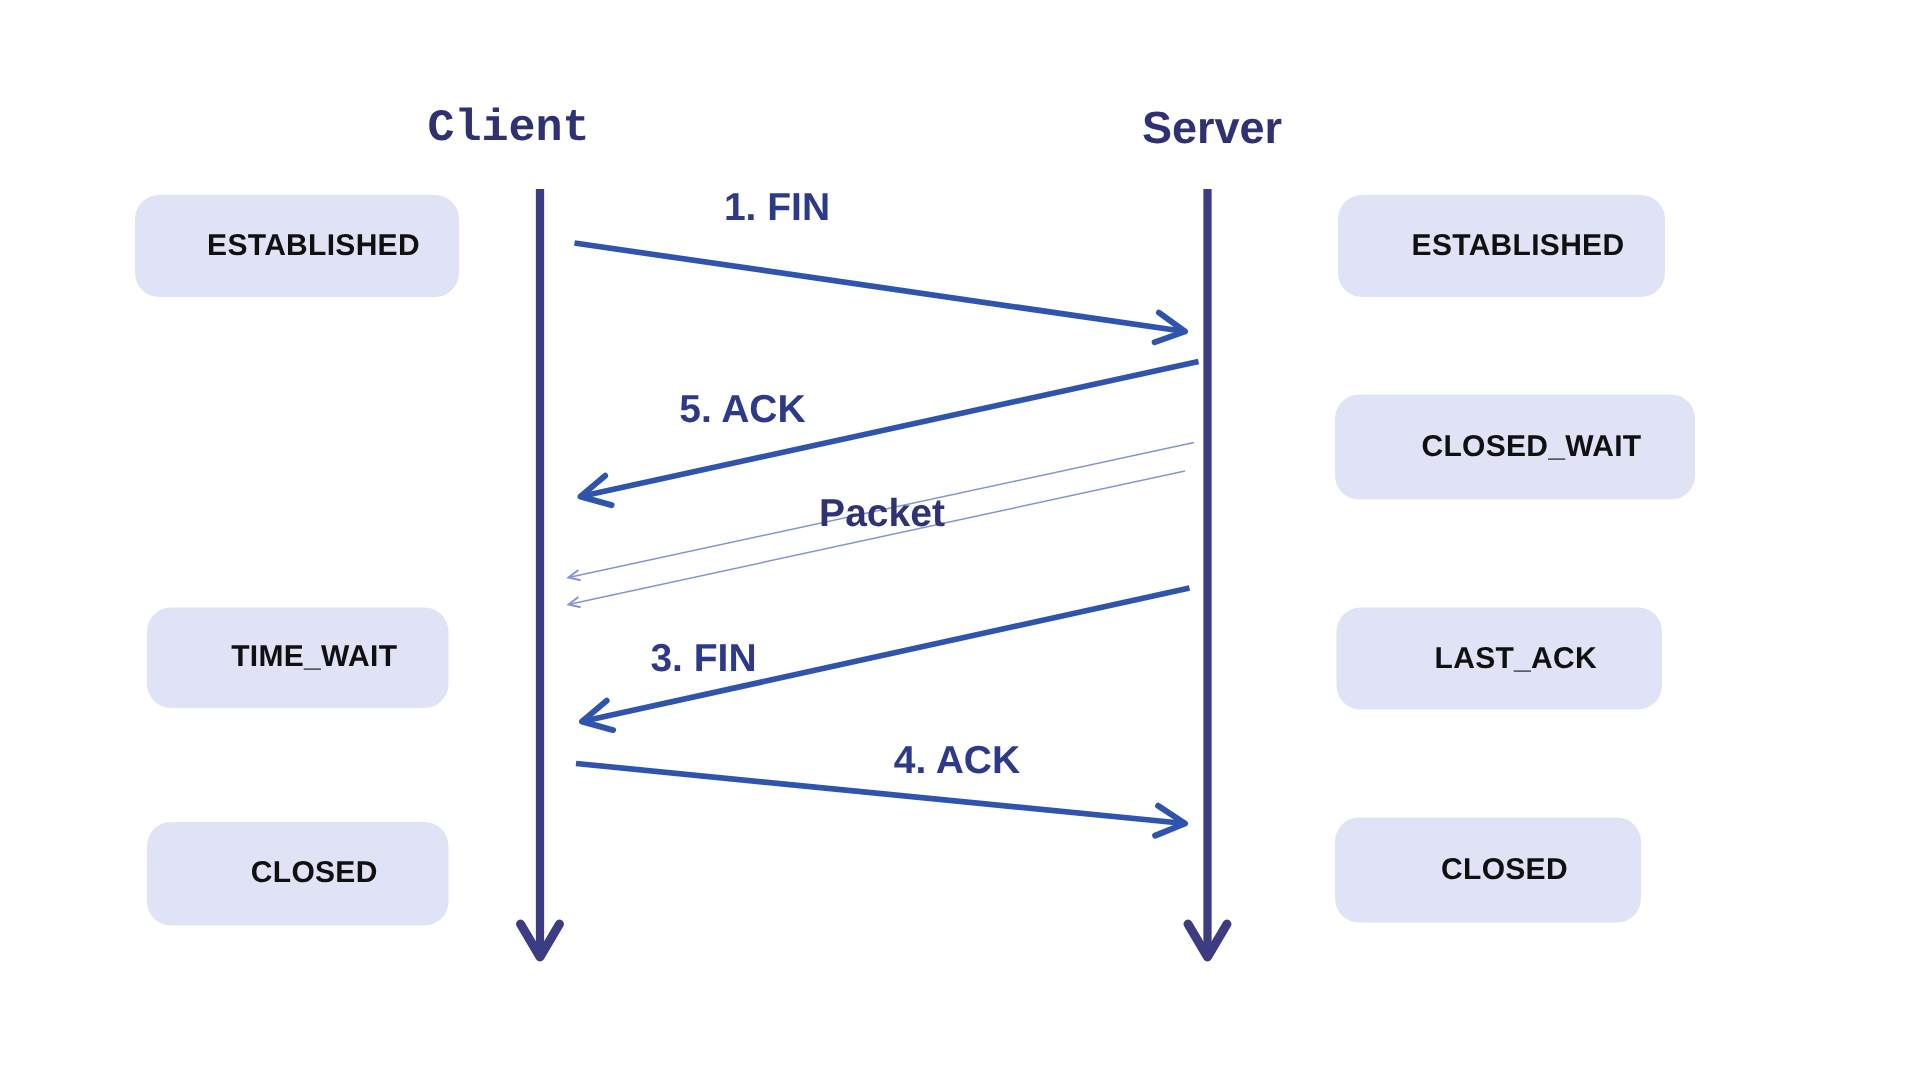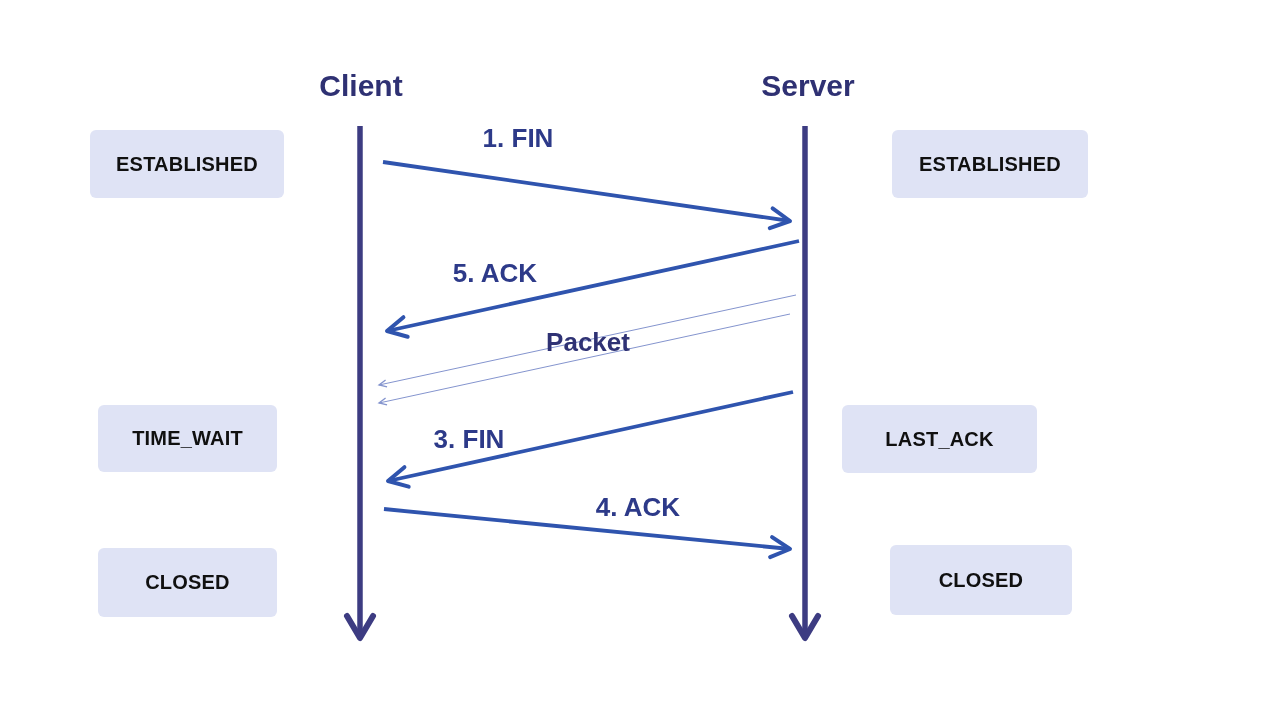--- a/index.html
+++ b/index.html
@@ -27,44 +27,45 @@
     font-size: 26px;
     font-weight: 700;
     color: #2D3A89;
     white-space: nowrap;
   }
   .msg-label.packet { color: #2F3274; margin-top: 24px; }
 
   .state-box {
     position: absolute;
     background: #DFE3F5;
-    border-radius: 6px;
+    border-radius: 16px;
     display: flex;
     align-items: center;
     justify-content: center;
     font-size: 20px;
     font-weight: 700;
     color: #101010;
     letter-spacing: 0.2px;
     white-space: nowrap;
+    padding-left: 22px;
   }
 
   
   .b-l1 { left: 90px;  top: 130px; width: 194px; height: 68px; }
   .b-l2 { left: 98px;  top: 263px; width: 177px; height: 69px; }
   .b-l3 { left: 98px;  top: 405px; width: 179px; height: 67px; }
   .b-l4 { left: 98px;  top: 548px; width: 179px; height: 69px; }
   
   .b-r1 { left: 892px; top: 130px; width: 196px; height: 68px; }
   .b-r2 { left: 890px; top: 263px; width: 218px; height: 70px; }
-  .b-r3 { left: 842px; top: 405px; width: 195px; height: 68px; }
+  .b-r3 { left: 891px; top: 405px; width: 195px; height: 68px; }
   .b-r4 { left: 890px; top: 545px; width: 182px; height: 70px; }
 
   
-  .t-client { left: 361px; top: 86px; }
+  .t-client { left: 339px; top: 86px; font-family: Liberation Mono, monospace; }
   .t-server { left: 808px; top: 86px; }
   .m-fin1   { left: 478px; top: 138px; margin-left: 40px; }
   .m-ack2   { left: 495px; top: 273px; }
   .m-packet { left: 588px; top: 318px; }
   .m-fin3   { left: 469px; top: 439px; }
   .m-ack4   { left: 638px; top: 507px; }
 </style>
 </head>
 <body>
 
@@ -99,20 +100,21 @@
   </svg>
 
   <div class="actor-title t-client">Client</div>
   <div class="actor-title t-server">Server</div>
 
   <div class="state-box b-l1">ESTABLISHED</div>
   <div class="state-box b-l3">TIME_WAIT</div>
   <div class="state-box b-l4">CLOSED</div>
 
   <div class="state-box b-r1">ESTABLISHED</div>
+  <div class="state-box b-r2">CLOSED_WAIT</div>
   <div class="state-box b-r3">LAST_ACK</div>
   <div class="state-box b-r4">CLOSED</div>
 
   <div class="msg-label m-fin1">1. FIN</div>
   <div class="msg-label m-ack2">5. ACK</div>
   <div class="msg-label packet m-packet">Packet</div>
   <div class="msg-label m-fin3">3. FIN</div>
   <div class="msg-label m-ack4">4. ACK</div>
 
 </div>

